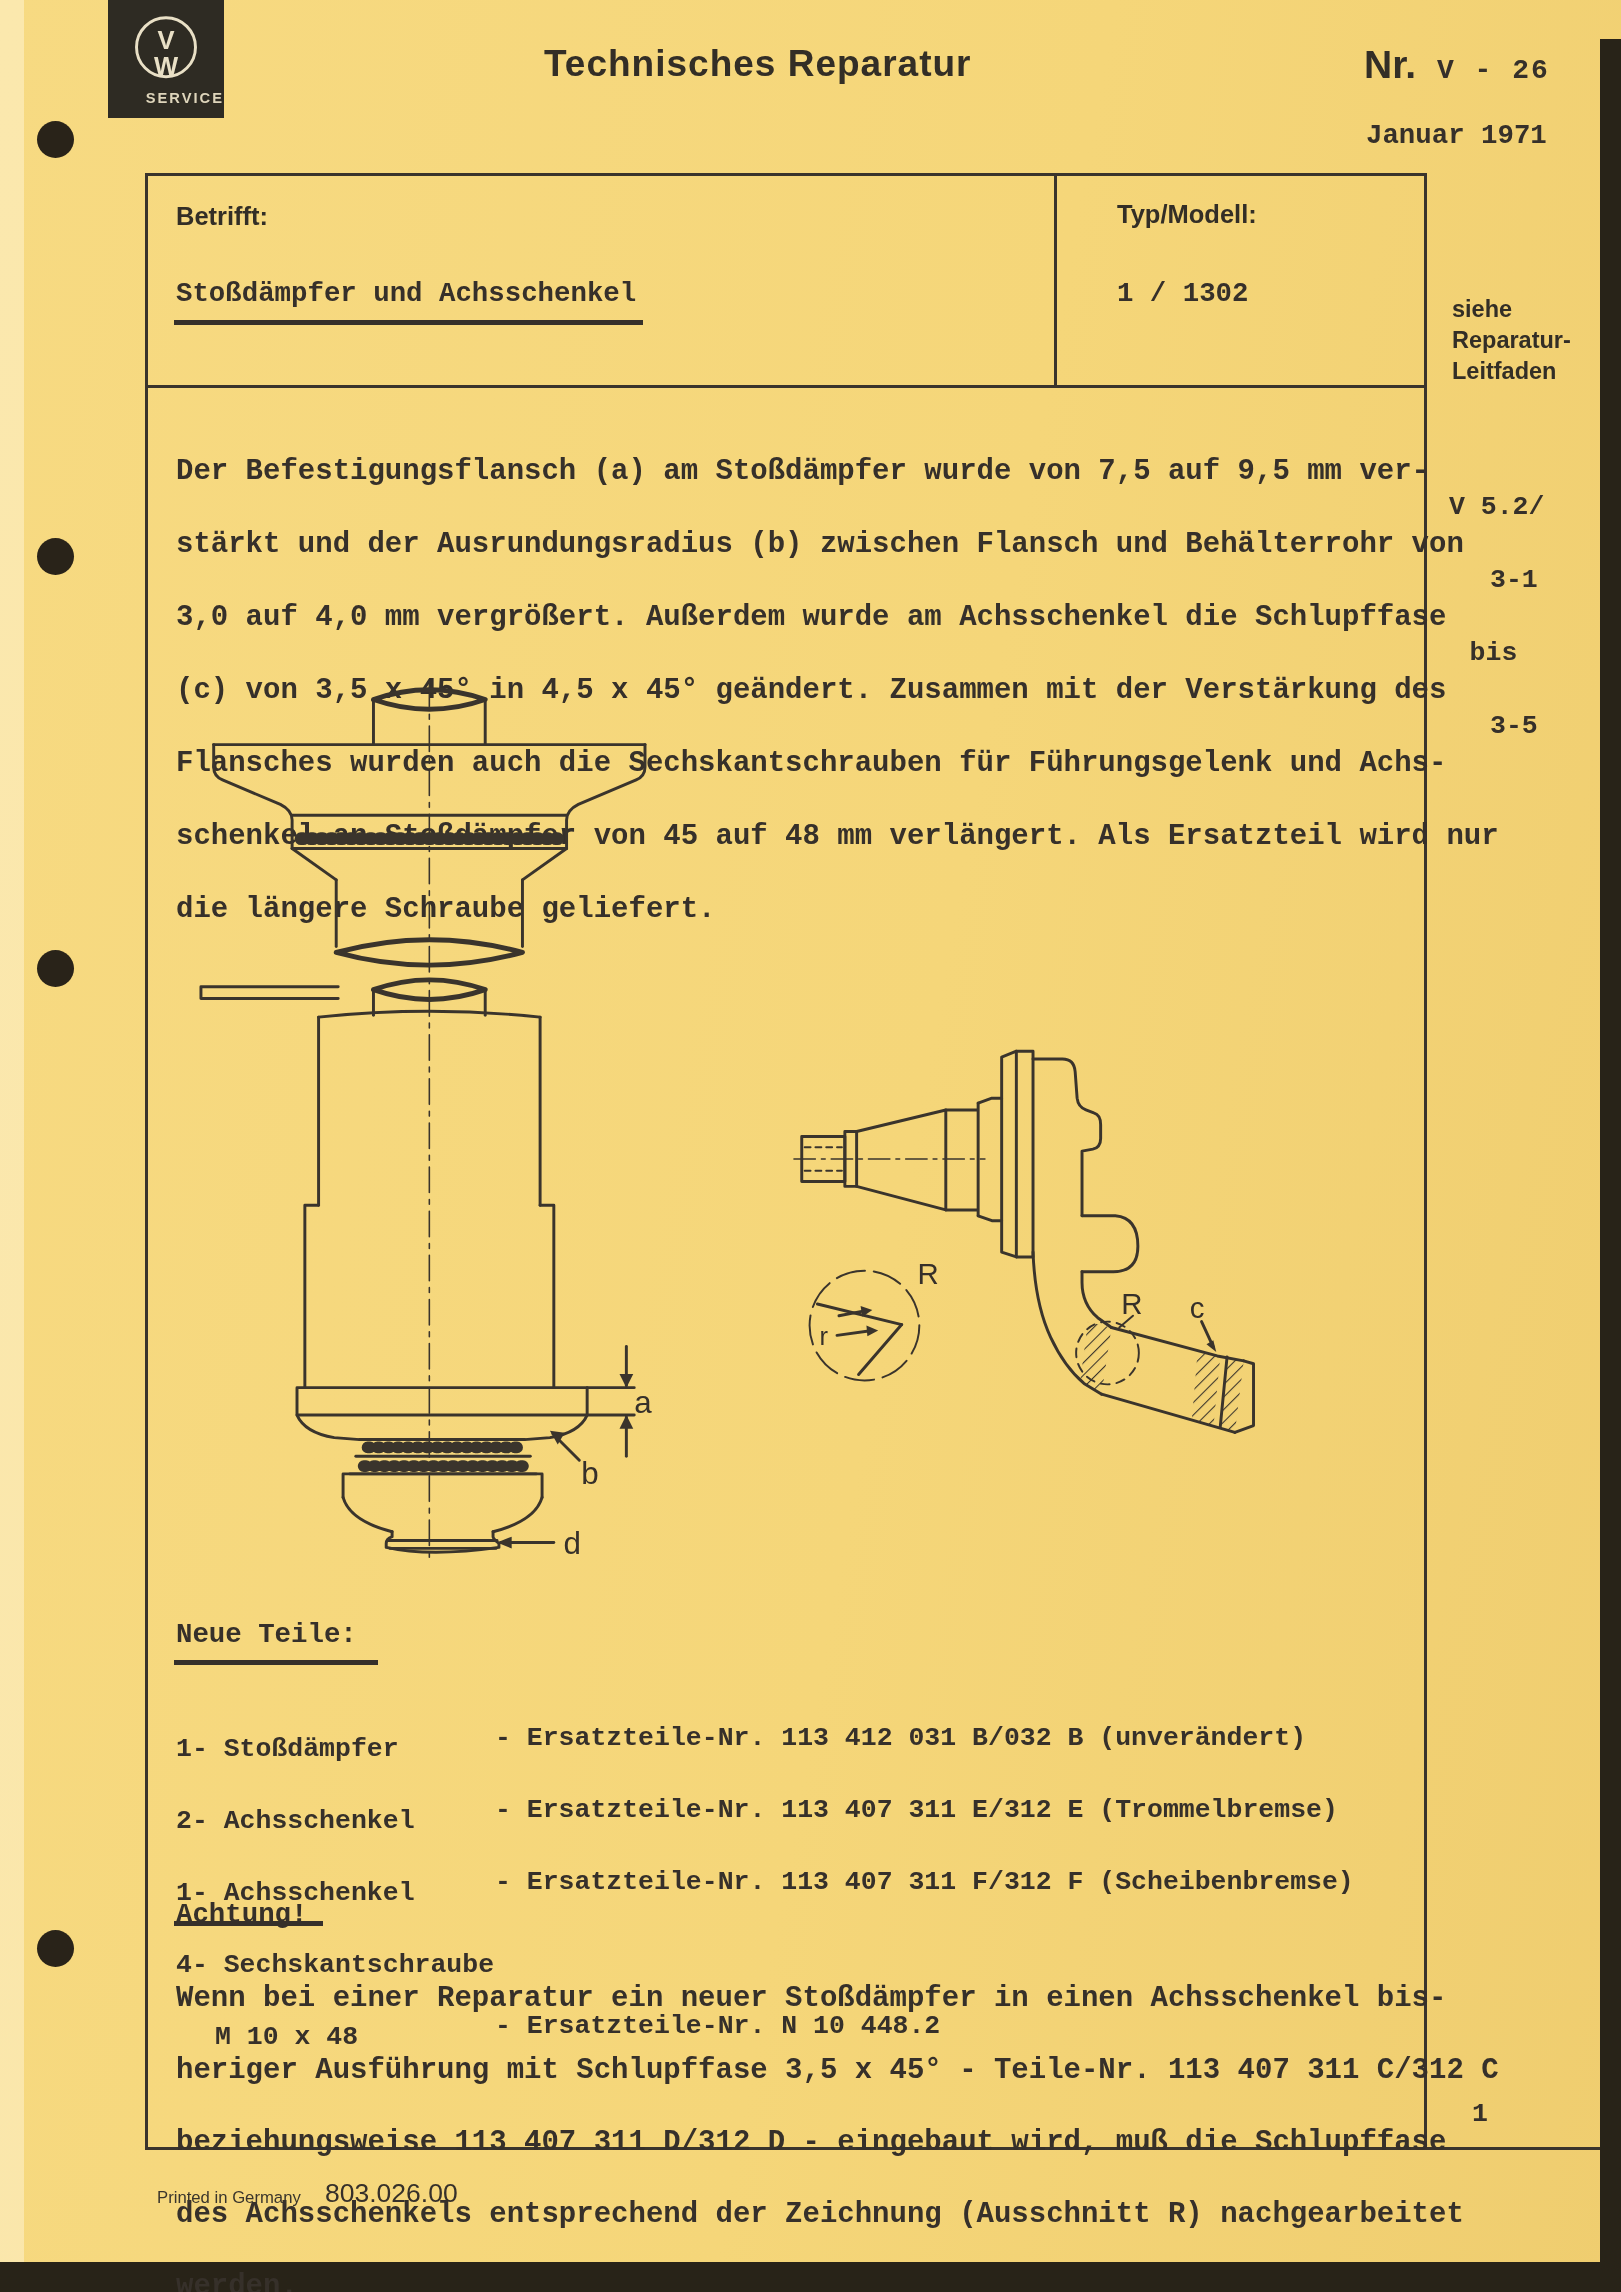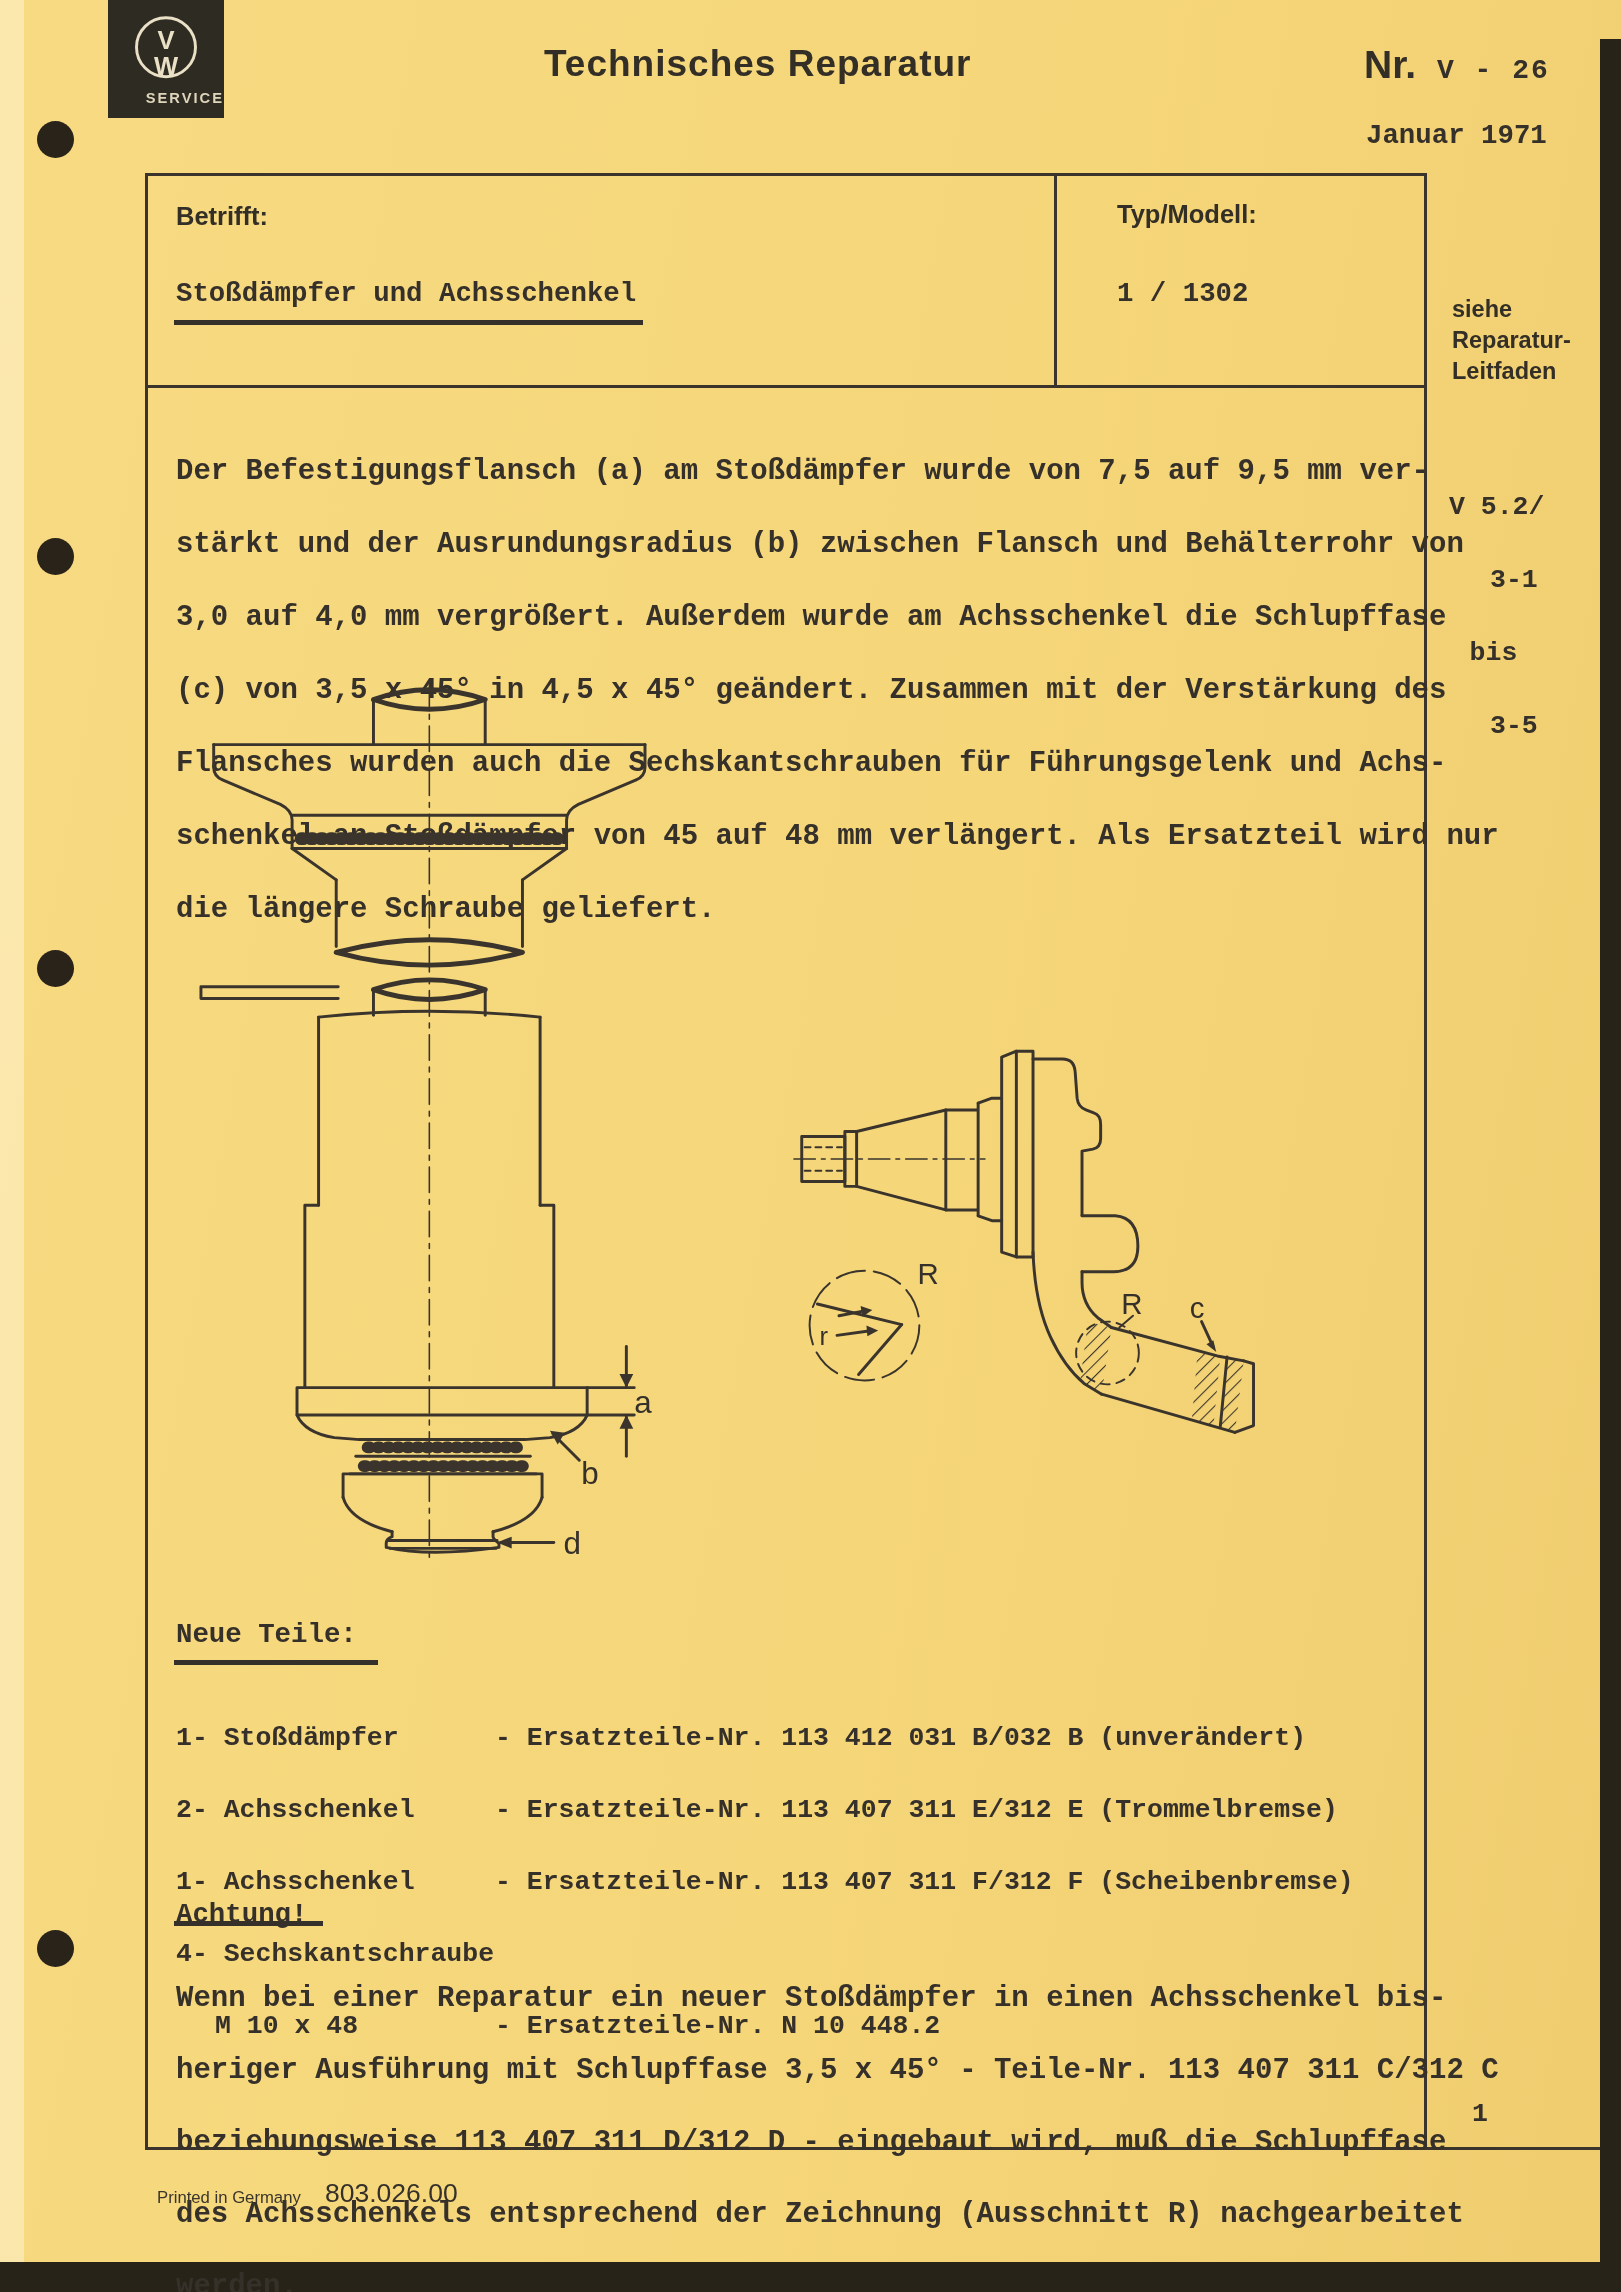--- a/index.html
+++ b/index.html
@@ -10,21 +10,21 @@
   .abs{position:absolute;}
   .mono{font-family:"Liberation Mono","DejaVu Sans Mono",monospace;
         color:#36302a;font-weight:700;white-space:pre;}
   .sansb{font-family:"Liberation Sans",sans-serif;font-weight:700;color:#332e26;}
   .rule{background:#3a342c;}
   .hole{width:37px;height:37px;border-radius:50%;background:#292319;}
   .band{background:#282318;}
   .introline,.noticeline{height:37px;line-height:37px;font-size:29px;font-family:Liberation Mono, monospace;}
   .noticeline{height:36px;line-height:36px;}
   .prow{position:relative;height:36px;line-height:36px;font-size:26.5px;}
-  .prow .pname{position:absolute;left:0;top:0;}
+  .prow .pname{position:absolute;left:0;top:11px;}
   .prow .pref{position:absolute;left:319px;top:0;text-align:right;}
   .prow .pind{left:39px;}
   .mref div{height:37px;line-height:37px;font-size:26.5px;}
   .mref .ind40{padding-left:41px;}
   .mref .ind20{padding-left:20.6px;}
   .underbar{height:4.9px;background:#36302a;}
   svg text{font-family:"Liberation Sans",sans-serif;}
 </style>
 </head>
 <body>

